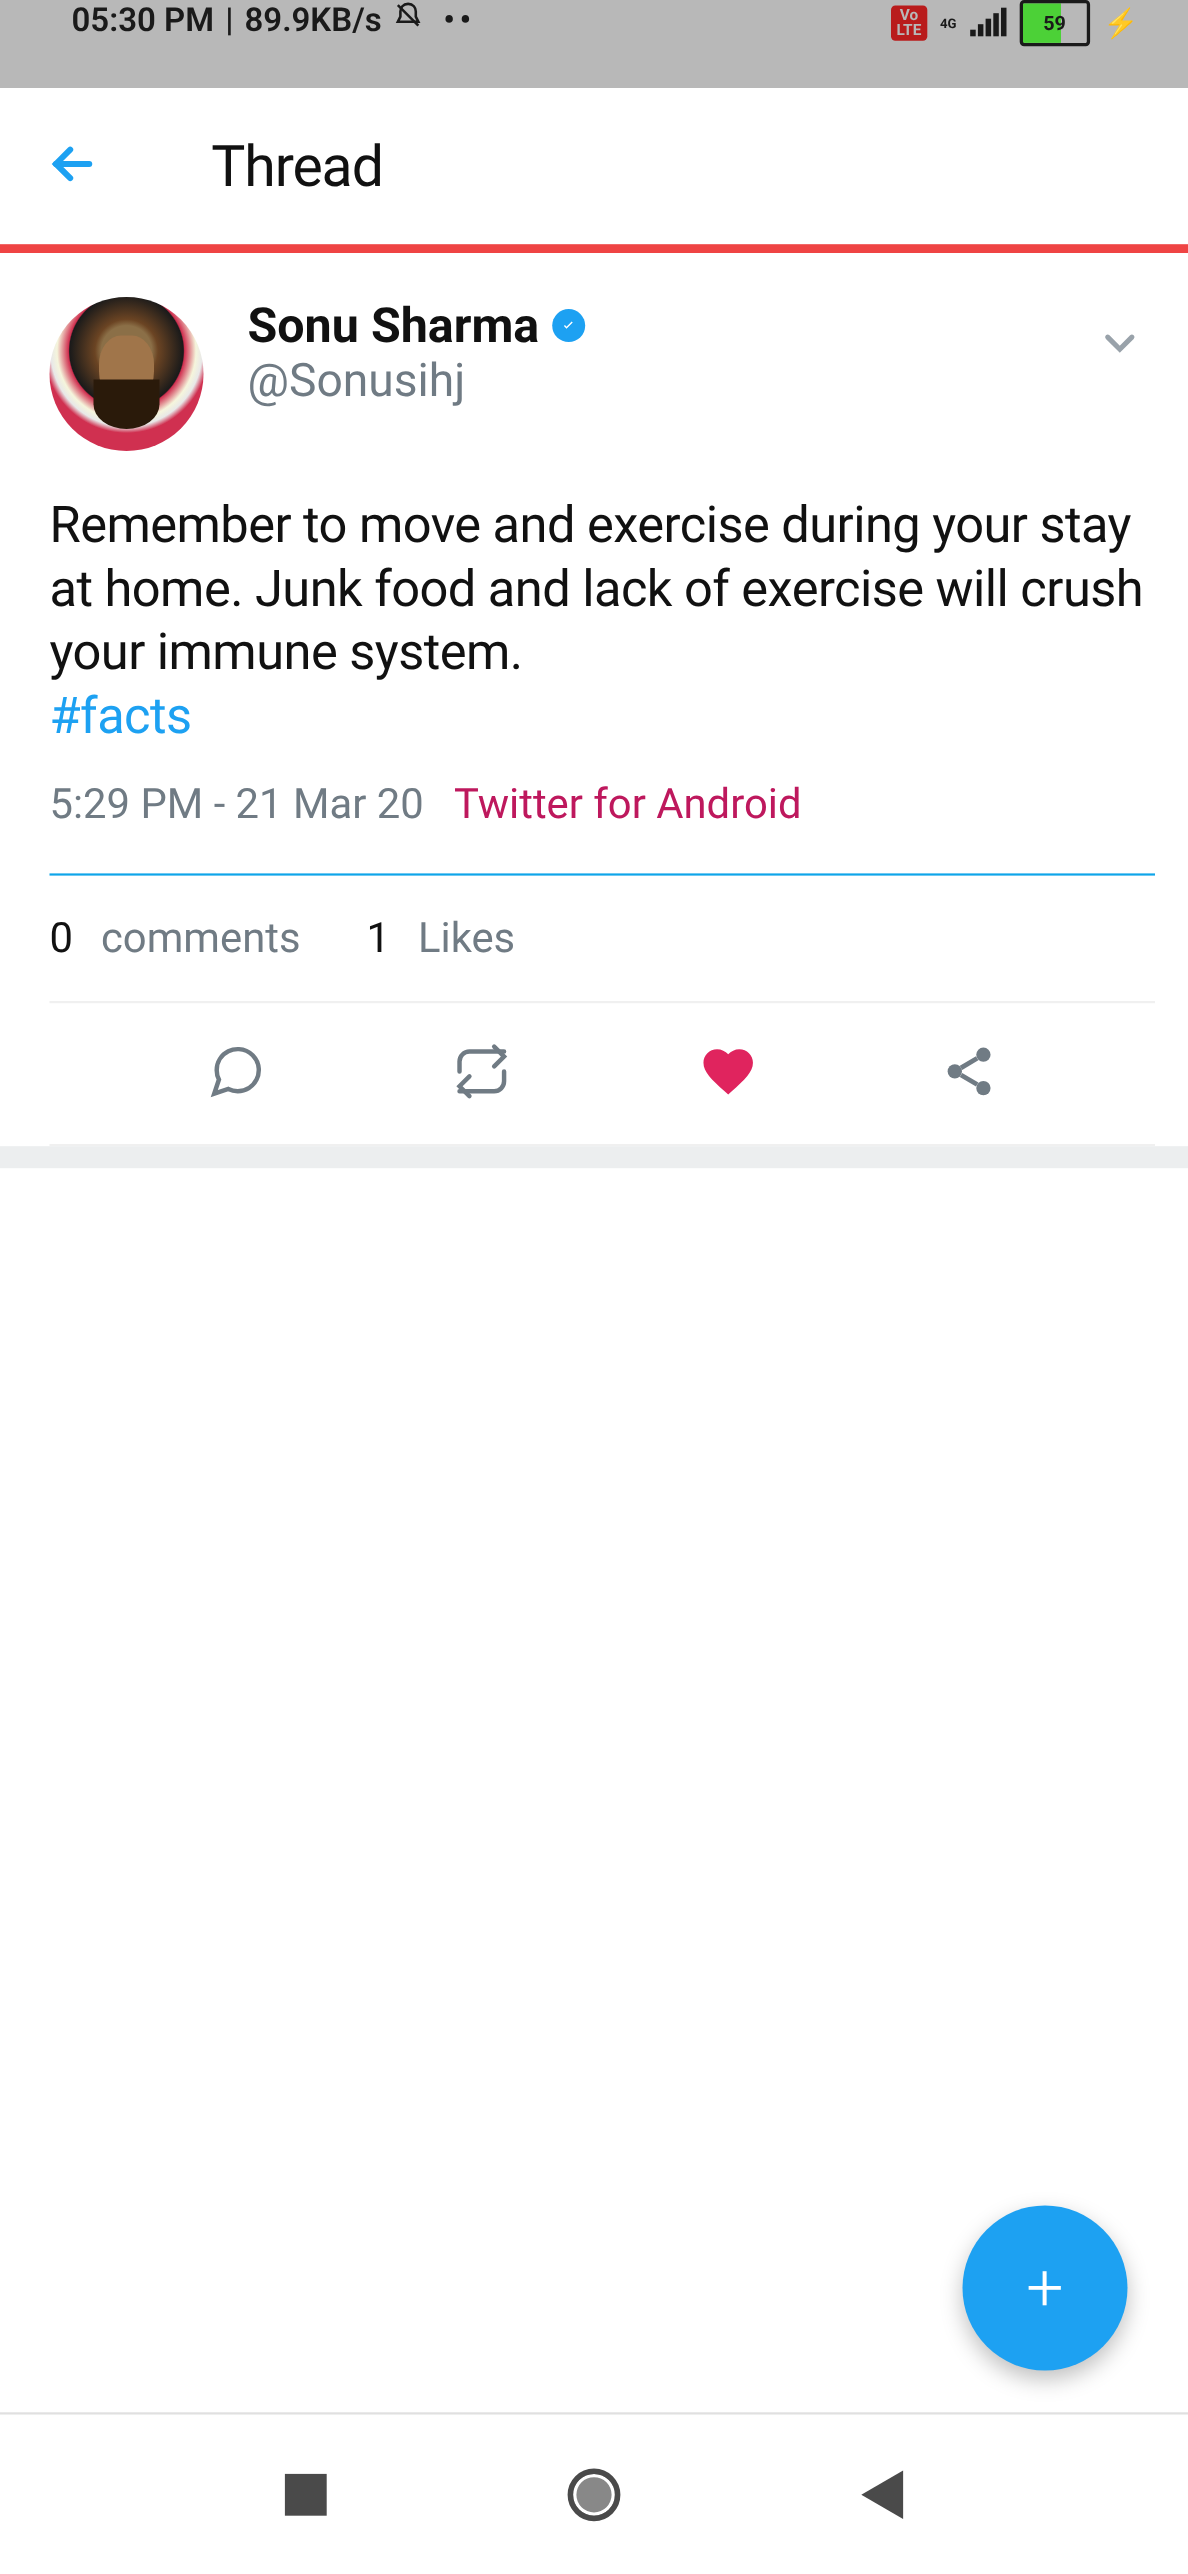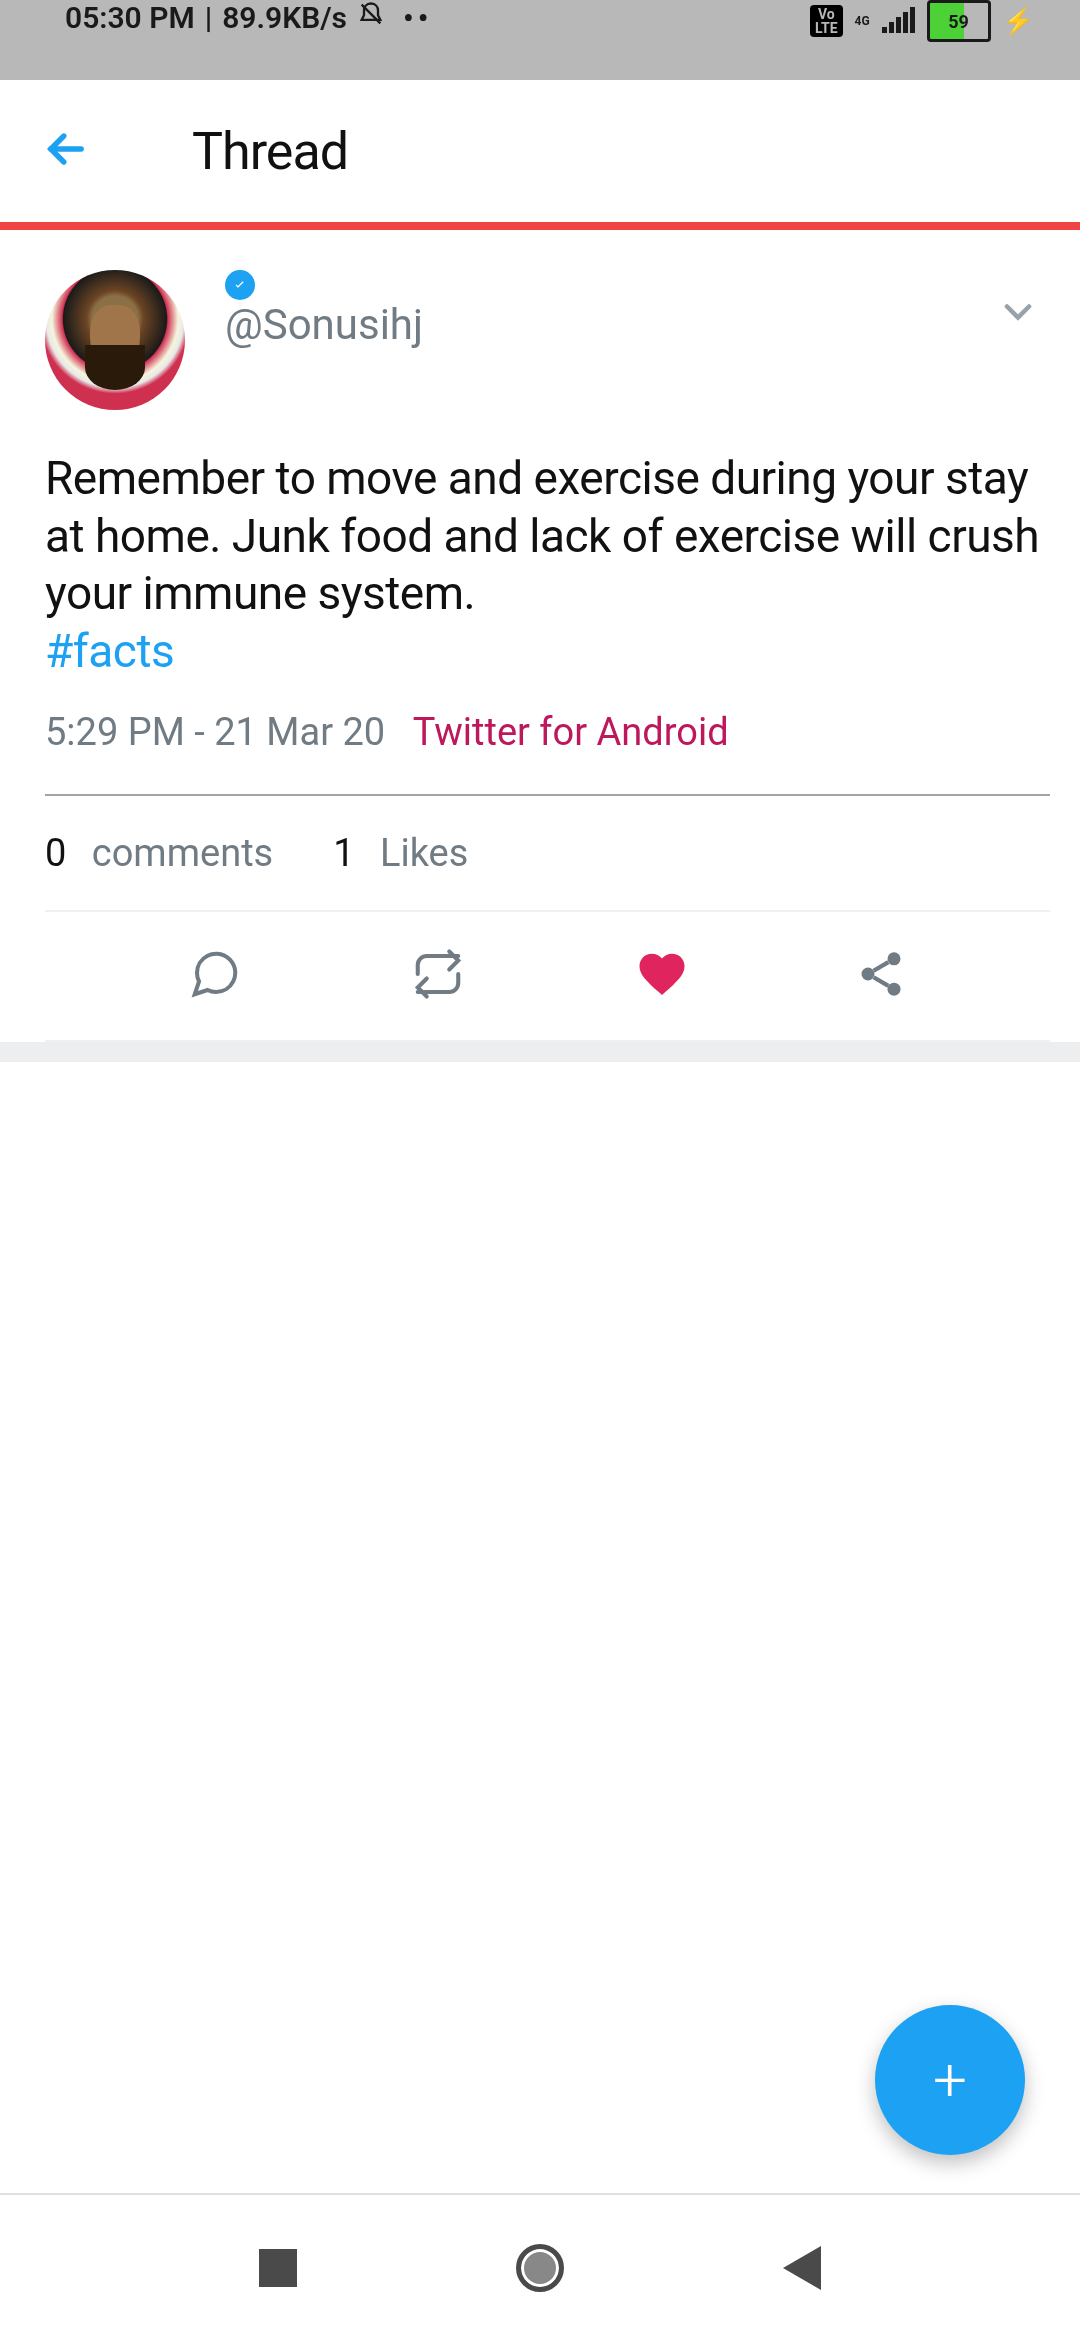--- a/index.html
+++ b/index.html
@@ -4,21 +4,21 @@
 <style>
   * { box-sizing: border-box; margin: 0; padding: 0; }
   html, body { width: 1080px; height: 2340px; font-family: -apple-system, BlinkMacSystemFont, "Segoe UI", Roboto, Helvetica, Arial, sans-serif; background: #fff; overflow: hidden; position: relative; }
   
   
   .status-bar { height: 80px; background: #b8b8b8; display: flex; align-items: flex-start; justify-content: space-between; padding: 0 45px 0 65px; font-size: 30px; color: #1a1a1a; font-weight: 600; }
   .status-left { display: flex; align-items: center; gap: 10px; }
   .status-right { display: flex; align-items: center; gap: 12px; }
   .mute-icon { width: 28px; height: 28px; }
   .dots { letter-spacing: 4px; margin-left: 8px; }
-  .volte-box { background: #000000; color: #b8b8b8; font-size: 14px; padding: 2px 5px; border-radius: 4px; line-height: 1; font-weight: 700; }
+  .volte-box { background: #b91c1c; color: #b8b8b8; font-size: 14px; padding: 2px 5px; border-radius: 4px; line-height: 1; font-weight: 700; }
   .net-4g { font-size: 12px; font-weight: 700; }
   .signal-bars { display: flex; align-items: flex-end; gap: 2px; height: 24px; }
   .signal-bars div { width: 5px; background: #1a1a1a; }
   .signal-bars div:nth-child(1){height:6px;} .signal-bars div:nth-child(2){height:11px;} .signal-bars div:nth-child(3){height:16px;} .signal-bars div:nth-child(4){height:21px;} .signal-bars div:nth-child(5){height:26px;}
   .battery { border: 3px solid #1a1a1a; border-radius: 4px; width: 64px; height: 42px; display: flex; align-items: center; justify-content: center; position: relative; background: linear-gradient(to right, #4cd137 0%, #4cd137 59%, transparent 59%); font-size: 18px; font-weight: 700; }
   .bolt { font-size: 26px; }
   
   
   .app-header { height: 150px; display: flex; align-items: center; padding: 0 40px; border-bottom: 8px solid #ef4444; }
   .back-arrow { color: #1da1f2; }
@@ -37,21 +37,21 @@
   .verified-badge svg { width: 16px; height: 16px; }
   .handle { font-size: 42px; color: #707b84; margin-top: 0; }
   .chevron { color: #99a2aa; margin-top: 20px; margin-right: 10px; }
   
   .tweet-body { font-size: 46px; line-height: 1.25; color: #111; margin-top: 40px; letter-spacing: -0.5px; padding-right: 10px; }
   .hashtag { color: #1da1f2; }
   
   .meta-line { margin-top: 30px; font-size: 38px; color: #707b84; }
   .source { color: #be185d; margin-left: 18px; }
   
-  .stats { display: flex; gap: 60px; font-size: 38px; color: #707b84; padding: 35px 0; border-top: 2px solid #a3a3a3; border-bottom: 2px solid #f0f0f0; margin-top: 40px; }
+  .stats { display: flex; gap: 60px; font-size: 38px; color: #707b84; padding: 35px 0; border-top: 2px solid #0ea5e9; border-bottom: 2px solid #f0f0f0; margin-top: 40px; }
   .stats .num { color: #111; font-weight: 400; margin-right: 16px; }
   
   .actions { display: flex; justify-content: space-around; align-items: center; padding: 35px 60px; border-bottom: 2px solid #f0f0f0; }
   .action-icon { color: #707b84; }
   .liked { color: #e0245e; }
   
   .gap-bar { height: 20px; background: #eceeef; }
   
   
   .fab { position: absolute; right: 55px; bottom: 185px; width: 150px; height: 150px; border-radius: 50%; background: #1da1f2; display: flex; align-items: center; justify-content: center; box-shadow: 0 8px 20px rgba(0,0,0,0.25); }
@@ -110,20 +110,21 @@
 
 <div class="tweet">
   <div class="tweet-head">
     <div class="avatar">
       <div class="avatar-bg"></div>
       <div class="avatar-face"></div>
       <div class="avatar-beard"></div>
     </div>
     <div class="name-block">
       <div class="display-name">
+        <span>Sonu Sharma</span>
         <span class="verified-badge">
           <svg viewBox="0 0 24 24" fill="#fff">
               <path d="M9 16.2l-3.5-3.5 1.4-1.4L9 13.4l7.1-7.1 1.4 1.4z"></path>
             </svg>
         </span>
       </div>
       <div class="handle">@Sonusihj</div>
     </div>
     <span class="chevron">
       <svg width="44" height="44" viewBox="0 0 24 24" fill="none" stroke="currentColor" stroke-width="2.5" stroke-linecap="round">

